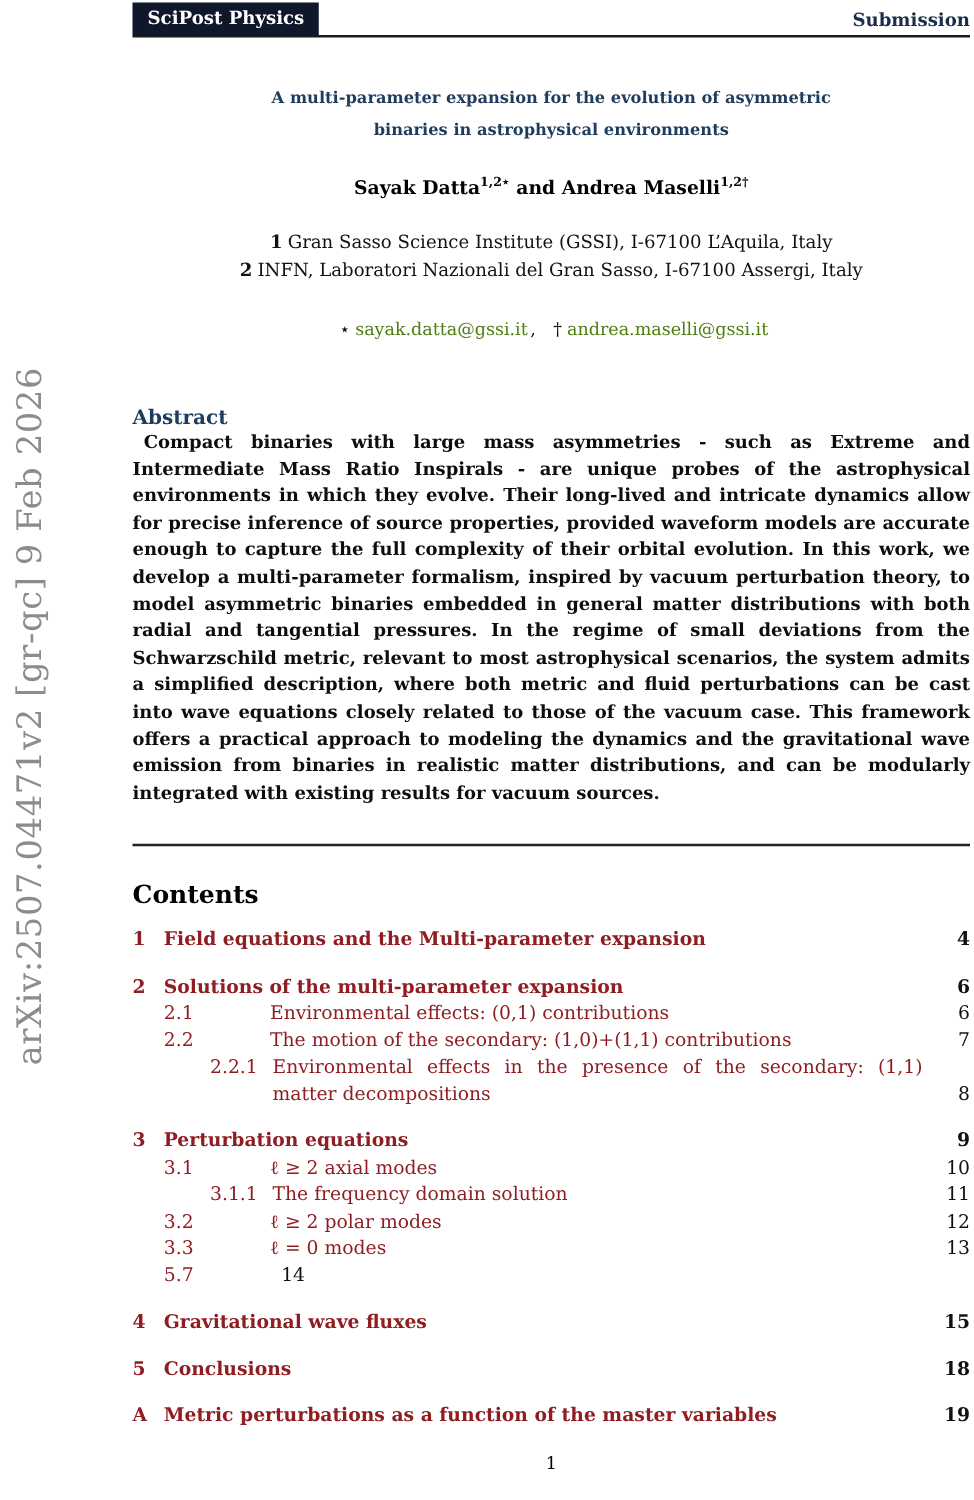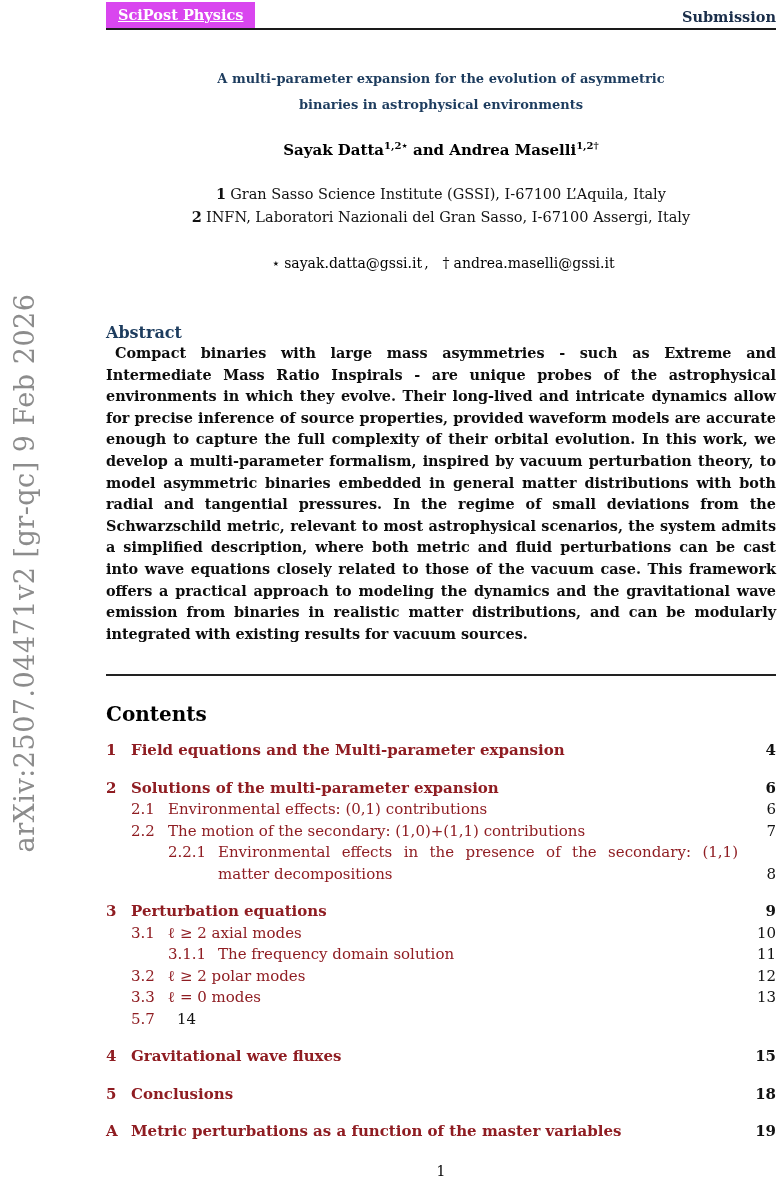--- a/index.html
+++ b/index.html
@@ -9,54 +9,53 @@
   }
   .watermark{
     position:absolute;left:24px;top:573px;
     transform:translate(-50%,-50%) rotate(-90deg);
     white-space:nowrap;font-size:27px;color:#8c8c8c;letter-spacing:0.5px;
   }
   .content{position:absolute;left:106px;top:0;width:670px;height:1200px;}
   
   .header{display:flex;justify-content:space-between;align-items:flex-end;padding-top:2px;}
   .journal-box{
-    background:#d946ef;color:#ffffff;font-weight:bold;font-size:14.5px;
+    background:#0f172a;color:#ffffff;font-weight:bold;font-size:14.5px;
     padding:4px 12px 5px 12px;
-    text-decoration:underline;
   }
   .submission{color:#1a2e4a;font-weight:bold;font-size:14.5px;padding-bottom:3px;}
   .header-rule{border:0;border-top:2px solid #1a1a1a;margin:0;}
   
   .title{margin-top:36px;text-align:center;color:#1d3c5e;font-weight:bold;font-size:13px;line-height:26px;}
   .authors{margin-top:22px;text-align:center;font-weight:bold;font-size:15px;color:#000;}
   .authors sup{font-size:10px;}
   .affiliations{margin-top:24px;text-align:center;font-size:14.5px;line-height:21.5px;}
   .affil-num{font-weight:bold;margin-right:4px;}
   .emails{margin-top:27px;text-align:center;font-size:14px;}
   .emails .mark{color:#111;margin:0 4px;}
-  .emails a{color:#000000;text-decoration:none;text-align:center;}
+  .emails a{color:#4d7c0f;text-decoration:none;text-align:center;}
   .emails .sep{margin:0 10px 0 2px;color:#111;}
   
   .abstract-h{margin-top:52px;font-size:16px;font-weight:bold;color:#1d3c5e;}
   .abstract-p{
     font-weight:bold;font-size:14.4px;line-height:21.6px;
     text-align:justify;text-indent:9px;color:#0d0d0d;
   }
   .mid-rule{border:0;border-top:2px solid #222;margin:30px 0 0 0;}
   
   .contents-h{margin-top:26px;font-size:20px;font-weight:bold;color:#000;}
   .toc{margin-top:14px;font-size:15px;line-height:21.5px;color:#8f1d22;}
   .toc-row{display:flex;}
   .toc-row .num{flex:none;}
   .toc-row .ttl{flex:1;}
   .toc-row .pg{flex:none;width:28px;text-align:right;color:#111;align-self:flex-end;}
   .lvl1{font-weight:bold;}
   .lvl1 .num{width:25px;}
   .lvl1 .pg{font-weight:bold;}
-  .lvl2{padding-left:25px;}
+  .lvl2{padding-left:25px;gap:48px;}
   .lvl2 .num{width:37px;}
   .lvl3{padding-left:62px;}
   .lvl3 .num{width:50px;}
   .lvl3 .ttl{text-align:justify;padding-right:10px;}
   .toc-gap{margin-top:16px;}
   
   .page-num{position:absolute;left:0;width:670px;top:1163px;text-align:center;font-size:14px;color:#000;}
 </style>
 </head>
 <body>

